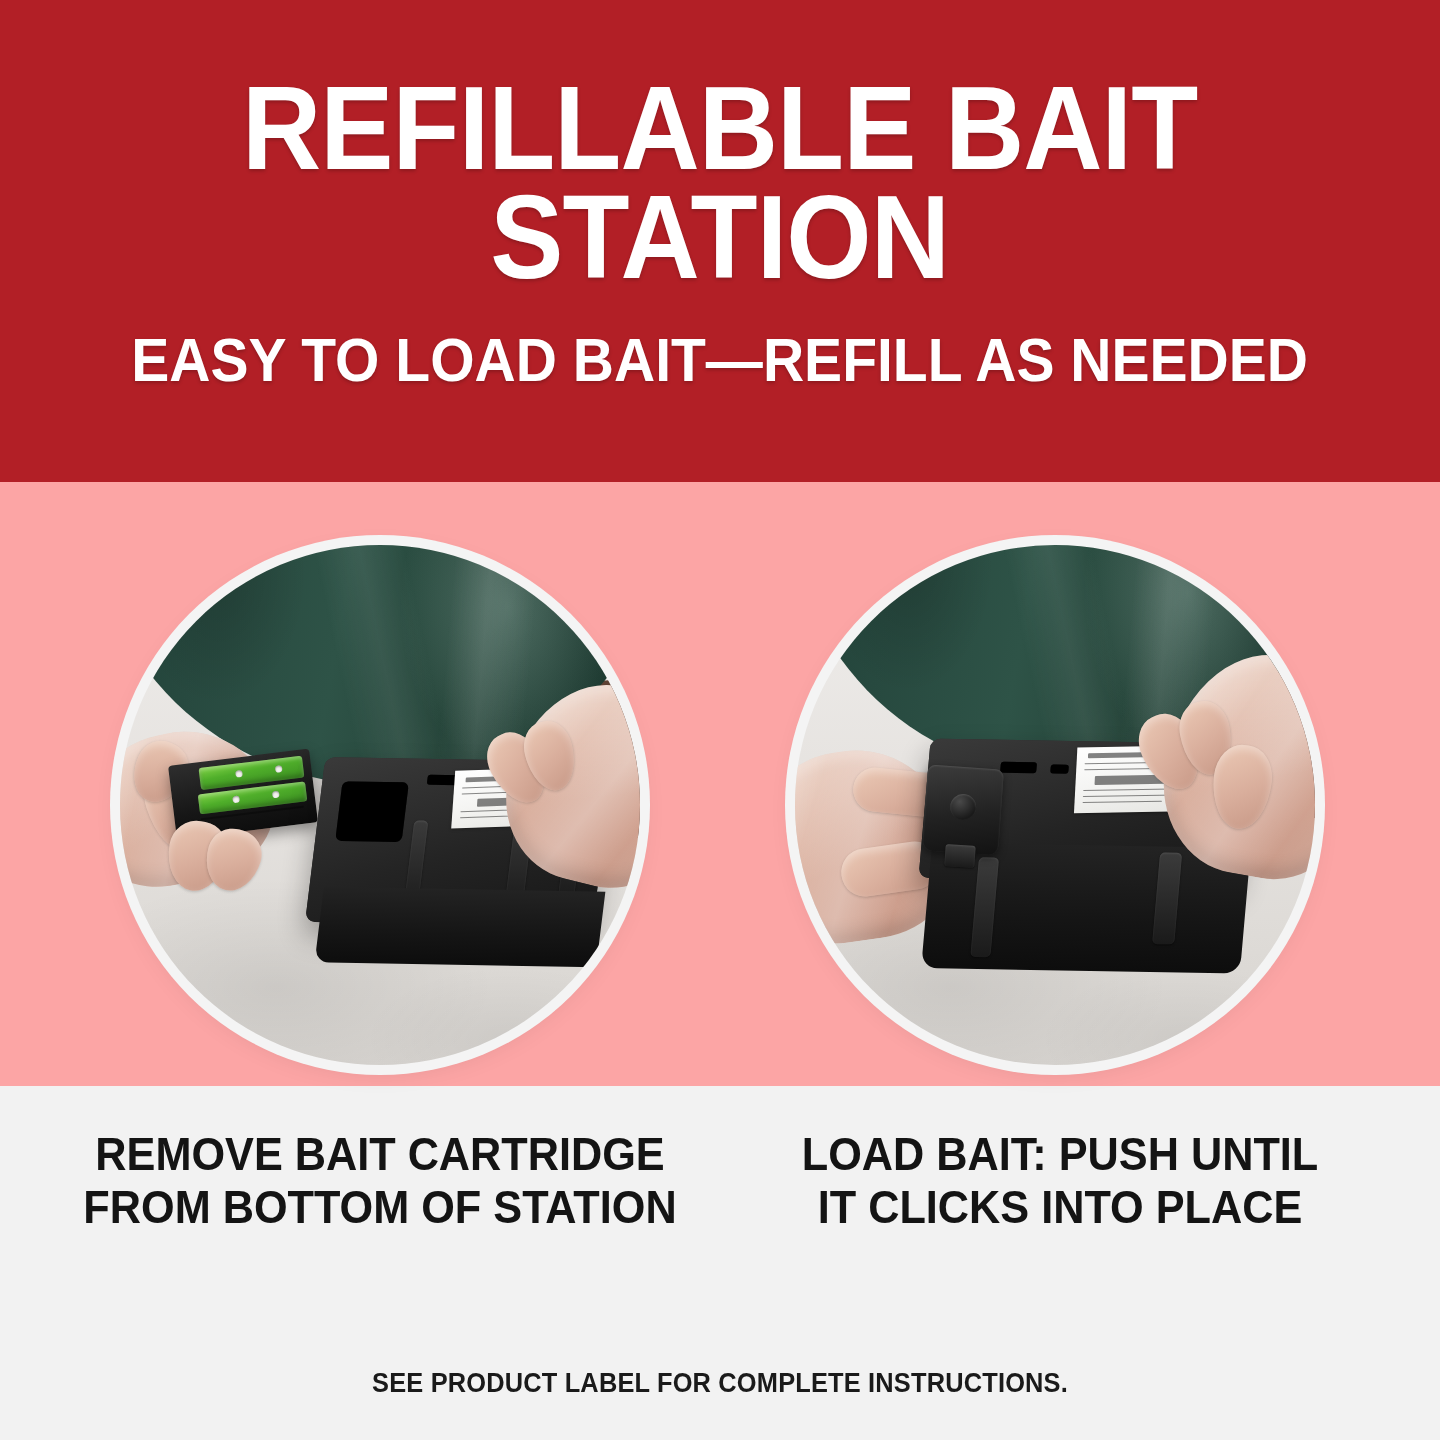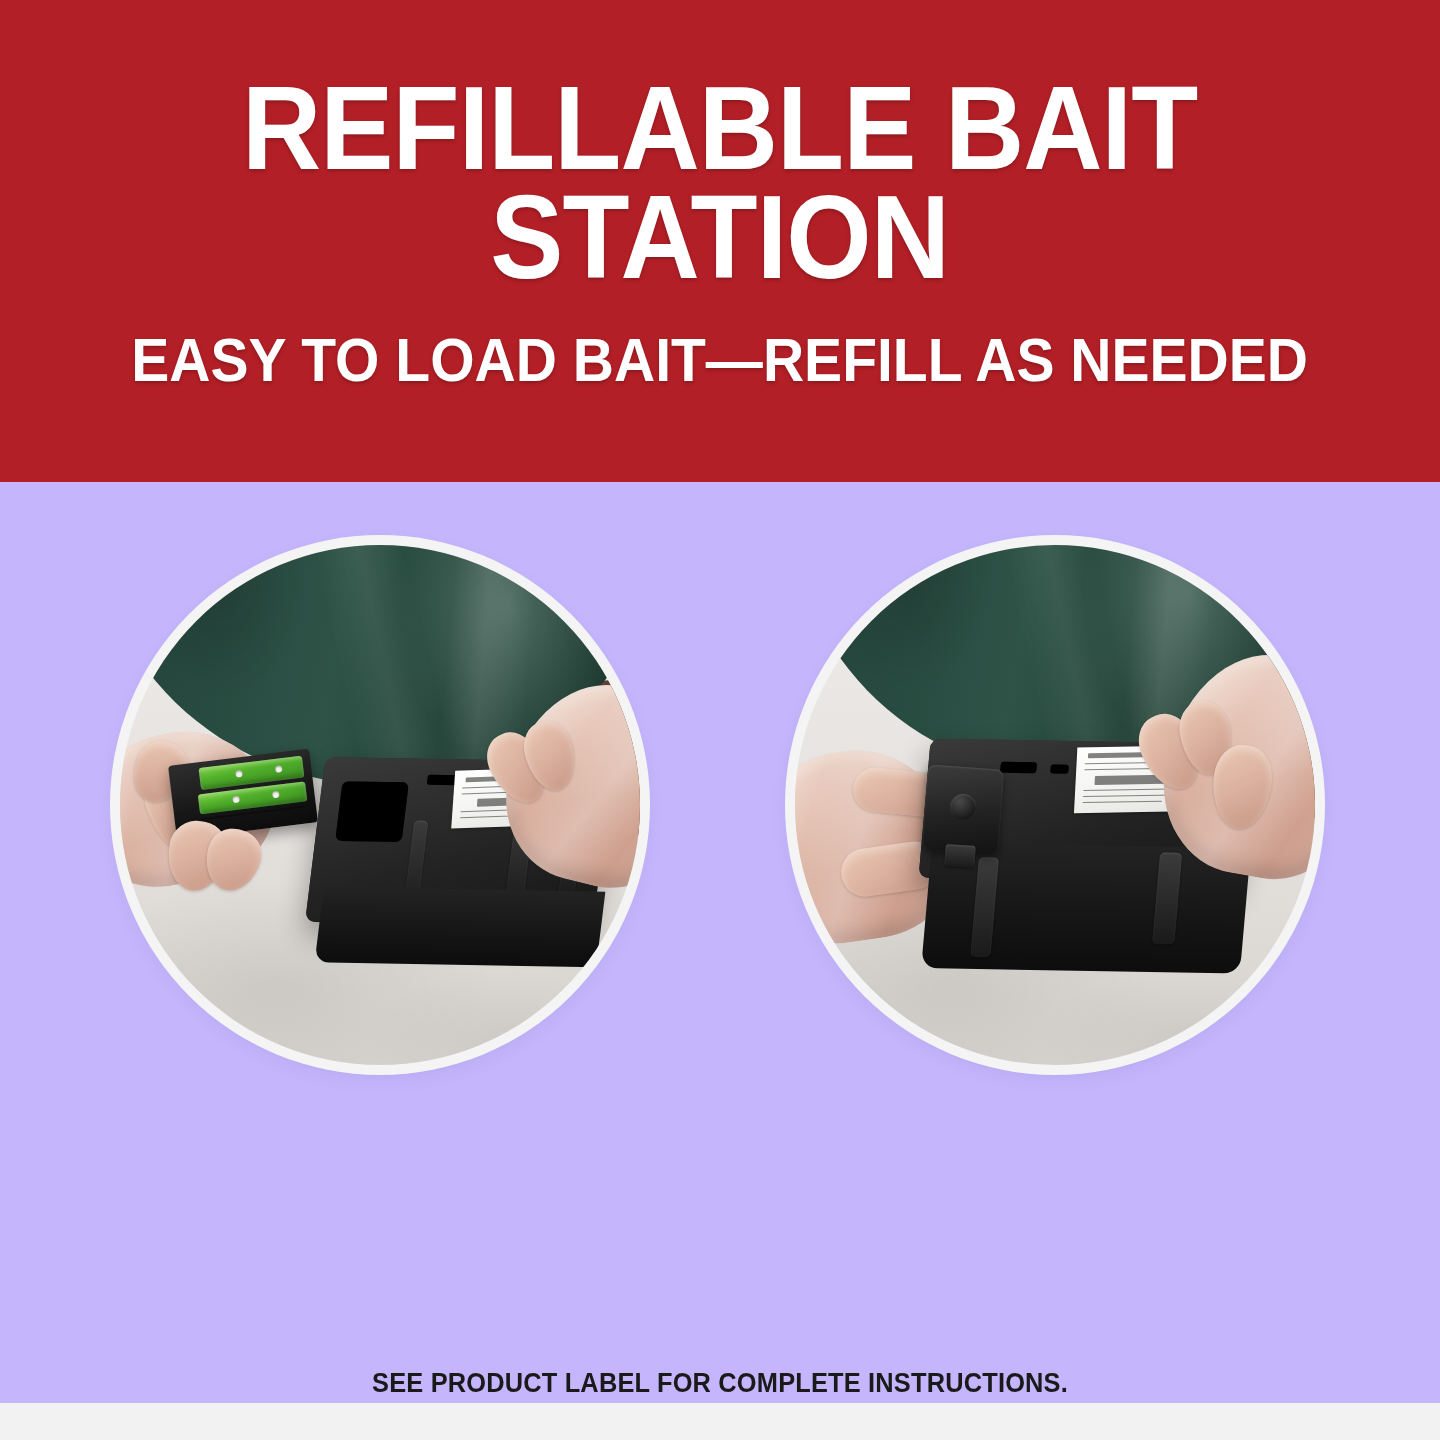--- a/index.html
+++ b/index.html
@@ -2,21 +2,21 @@
 <html><head>
 <meta charset="utf-8">
 <style>
   html,body{margin:0;padding:0;}
   body{
     width:1440px;height:1440px;
     background:#f2f2f2;
     font-family:"Liberation Sans", sans-serif;
     overflow:hidden;
   }
-  .page{position:relative;width:1440px;height:1403px;background:#c4b5fd;}
+  .page{position:relative;width:1440px;height:1086px;background:#fca5a5;}
 
   
   .header{
     position:absolute;left:0;top:0;width:1440px;height:482px;
     background:#b21f26;
     display:flex;flex-direction:column;align-items:center;justify-content:flex-start;
     box-sizing:border-box;padding-top:74px;
   }
   .headline{
     color:#ffffff;
@@ -327,16 +327,22 @@
           </div>
           <div class="finger" style="left:348px;top:168px;width:54px;height:78px;transform:rotate(-24deg);"></div>
           <div class="finger" style="left:386px;top:156px;width:50px;height:74px;transform:rotate(-10deg);"></div>
           <div class="finger" style="left:418px;top:200px;width:58px;height:84px;transform:rotate(6deg);"></div>
         </div>
       </div>
     </div>
 
   </div>
 
+  <div class="captions">
+    <div class="caption left">REMOVE BAIT CARTRIDGE
+FROM BOTTOM OF STATION</div>
+    <div class="caption right">LOAD BAIT: PUSH UNTIL
+IT CLICKS INTO PLACE</div>
+  </div>
 
   <div class="footnote">SEE PRODUCT LABEL FOR COMPLETE INSTRUCTIONS.</div>
 
 </div>
 
 </body></html>

